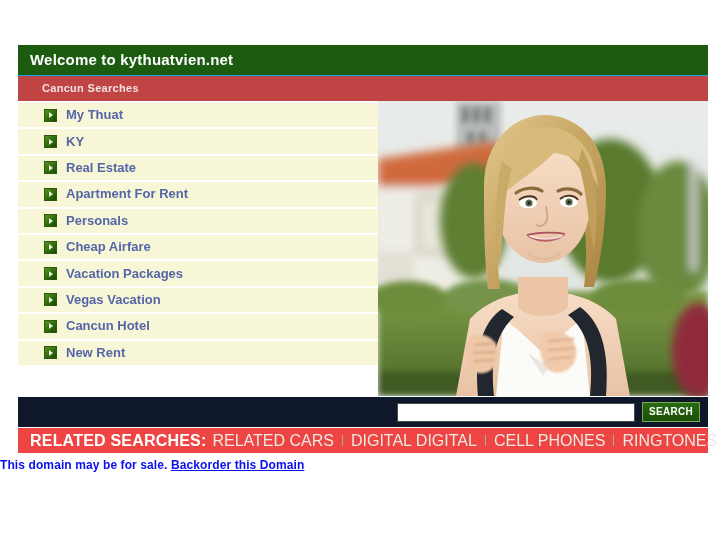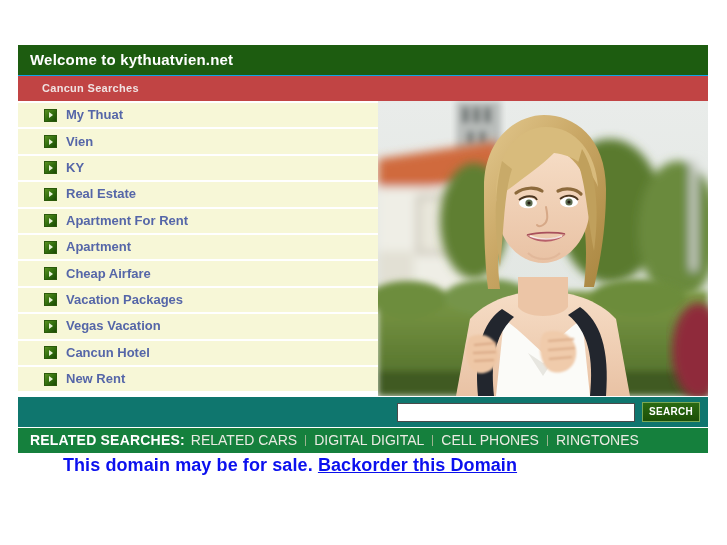--- a/index.html
+++ b/index.html
@@ -117,21 +117,21 @@
   }
 
   .photo {
     position: absolute;
     inset: 0;
     overflow: hidden;
   }
 
   
   .search-bar {
-    background: #0f766e;
+    background: #0f172a;
     height: 31px;
     display: flex;
     align-items: center;
     justify-content: flex-end;
     padding-right: 8px;
     box-sizing: border-box;
     border-bottom: 1px solid #ffffff;
   }
 
   .search-input {
@@ -155,23 +155,23 @@
     font-size: 10px;
     font-weight: bold;
     letter-spacing: 0.3px;
     padding: 3px 6px 4px 6px;
     cursor: pointer;
     line-height: 11px;
   }
 
   
   .related-strip {
-    background: #15803d;
+    background: #ef4444;
     color: #e8e8e0;
-    font-size: 14px;
+    font-size: 16px;
     padding: 6px 0 6px 12px;
     line-height: 13px;
     display: flex;
     align-items: center;
     flex-wrap: nowrap;
   }
 
   .related-strip .rs-label {
     font-weight: bold;
     color: #ffffff;
@@ -194,23 +194,23 @@
     margin: 0 8px;
     flex: 0 0 1px;
   }
 
   
   .sale-line {
     position: absolute;
     left: 0;
     top: 456px;
     width: 580px;
-    text-align: center;
+    text-align: left;
     color: #0b10ee;
-    font-size: 18px;
+    font-size: 12px;
     font-weight: bold;
     line-height: 18px;
     letter-spacing: 0.1px;
   }
   .sale-line a {
     color: #0b10ee;
     text-decoration: underline;
     cursor: pointer;
   }
 </style>
@@ -227,37 +227,33 @@
 
     <div class="body-row">
 
       <div class="links-col">
         <div class="link-row">
           <span class="arrow-icon"></span>
           <span class="link-text">My Thuat</span>
         </div>
         <div class="link-row">
           <span class="arrow-icon"></span>
-          <span class="link-text">Vien</span>
-        </div>
-        <div class="link-row">
-          <span class="arrow-icon"></span>
           <span class="link-text">KY</span>
         </div>
         <div class="link-row">
           <span class="arrow-icon"></span>
           <span class="link-text">Real Estate</span>
         </div>
         <div class="link-row">
           <span class="arrow-icon"></span>
           <span class="link-text">Apartment For Rent</span>
         </div>
         <div class="link-row">
           <span class="arrow-icon"></span>
-          <span class="link-text">Apartment</span>
+          <span class="link-text">Personals</span>
         </div>
         <div class="link-row">
           <span class="arrow-icon"></span>
           <span class="link-text">Cheap Airfare</span>
         </div>
         <div class="link-row">
           <span class="arrow-icon"></span>
           <span class="link-text">Vacation Packages</span>
         </div>
         <div class="link-row">

